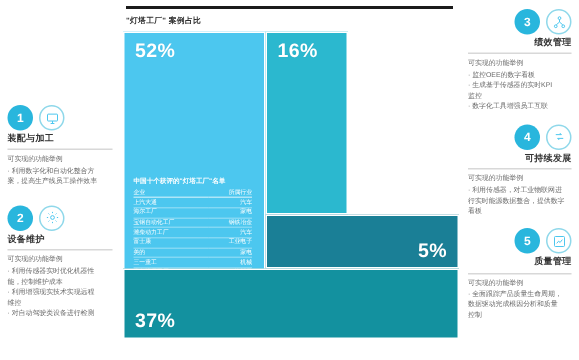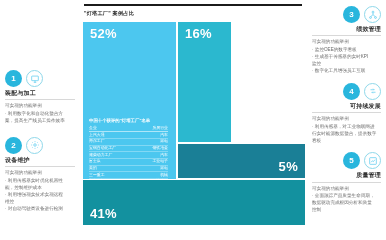--- a/index.html
+++ b/index.html
@@ -178,21 +178,21 @@
       <div class="blk" style="left:95px;top:0;width:55px;height:122px;background:#2bb8cf;">
         <div class="pct tl">16%</div>
       </div>
 
 
       <div class="blk" style="left:95px;top:122px;width:129px;height:36px;background:#1a7f96;">
         <div class="pct br">5%</div>
       </div>
 
       <div class="blk" style="left:0;top:158px;width:224px;height:47px;background:#13919f;">
-        <div class="pct bl">41%</div>
+        <div class="pct bl">37%</div>
       </div>
 
     </div>
   </div>
 
   <div class="side right">
 
     <div class="entry right" style="margin-top:2px;">
       <div class="entry-head">
         <div class="badge">3</div>

